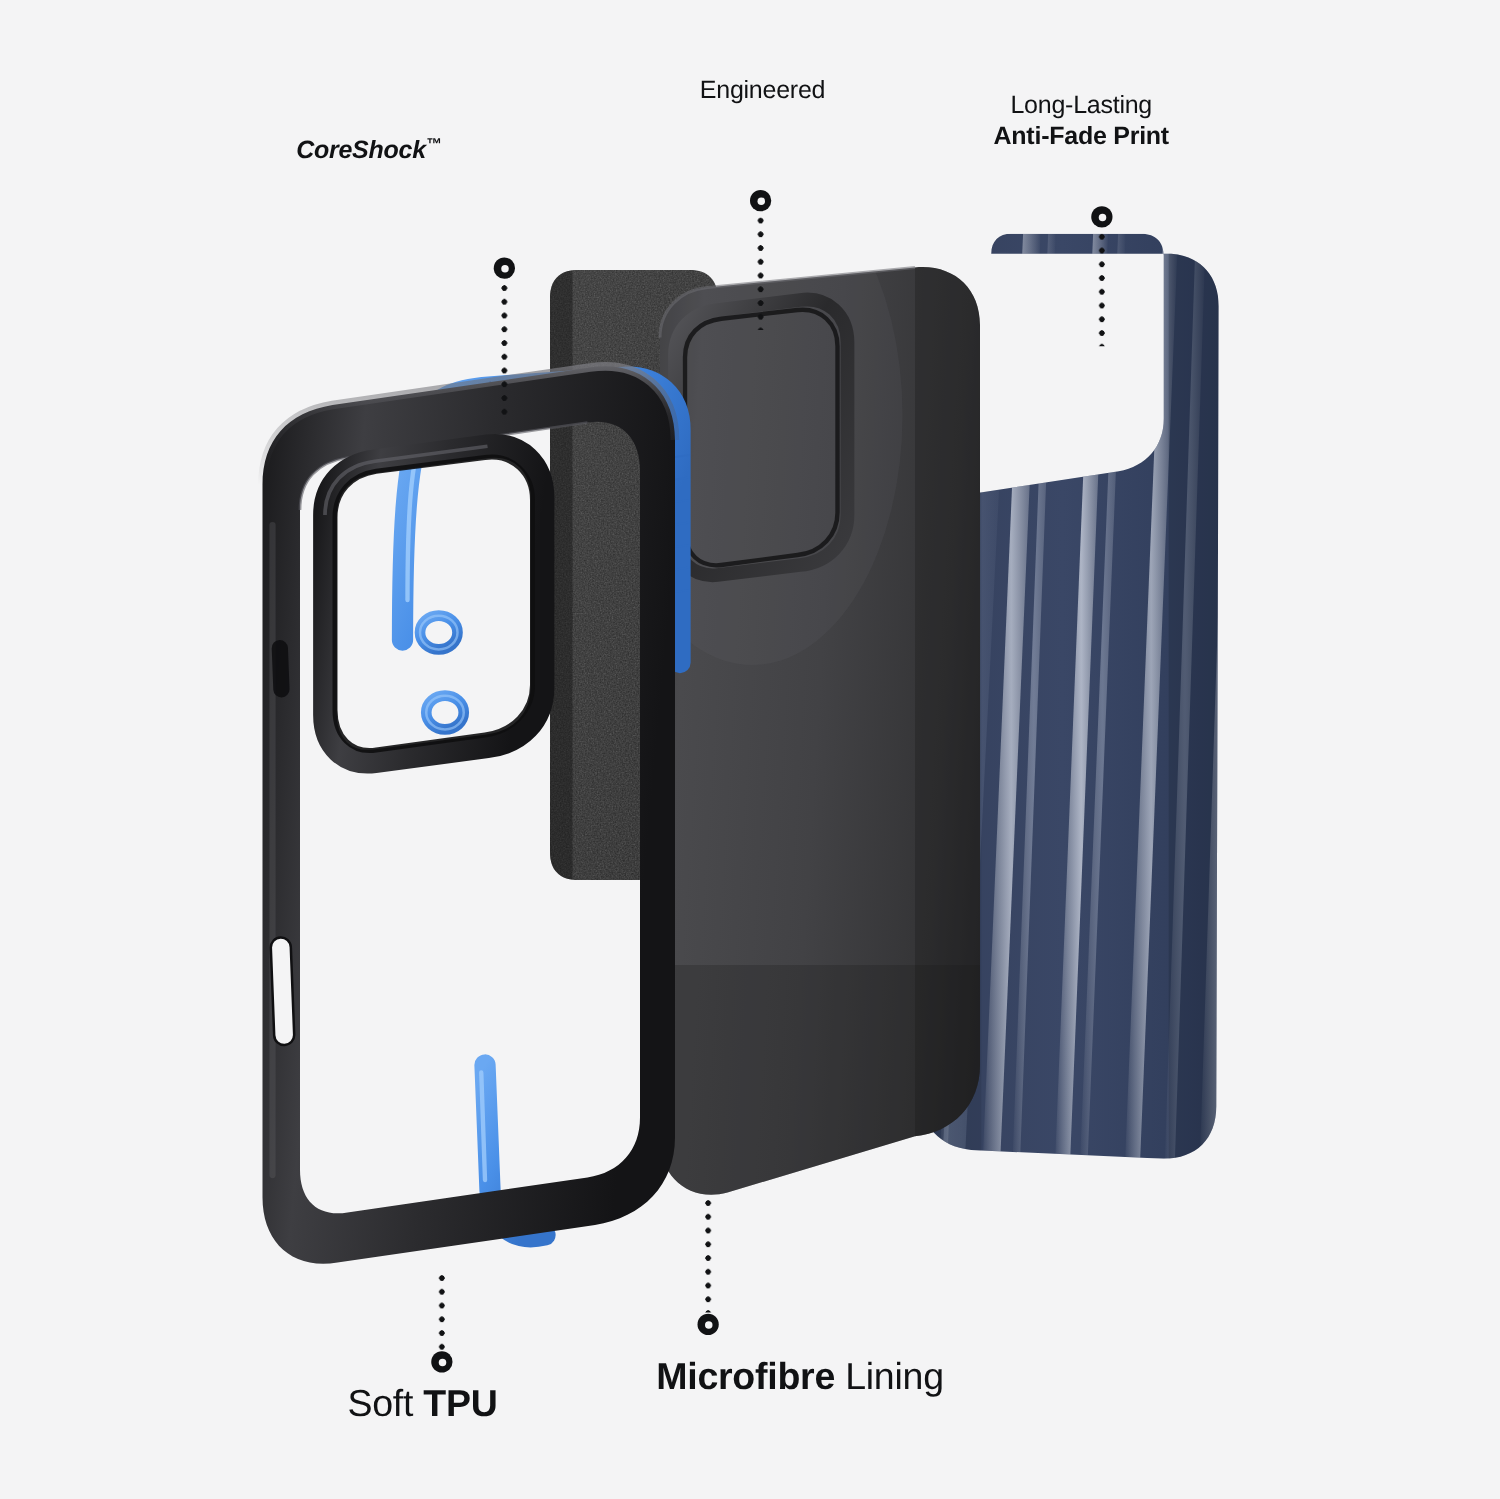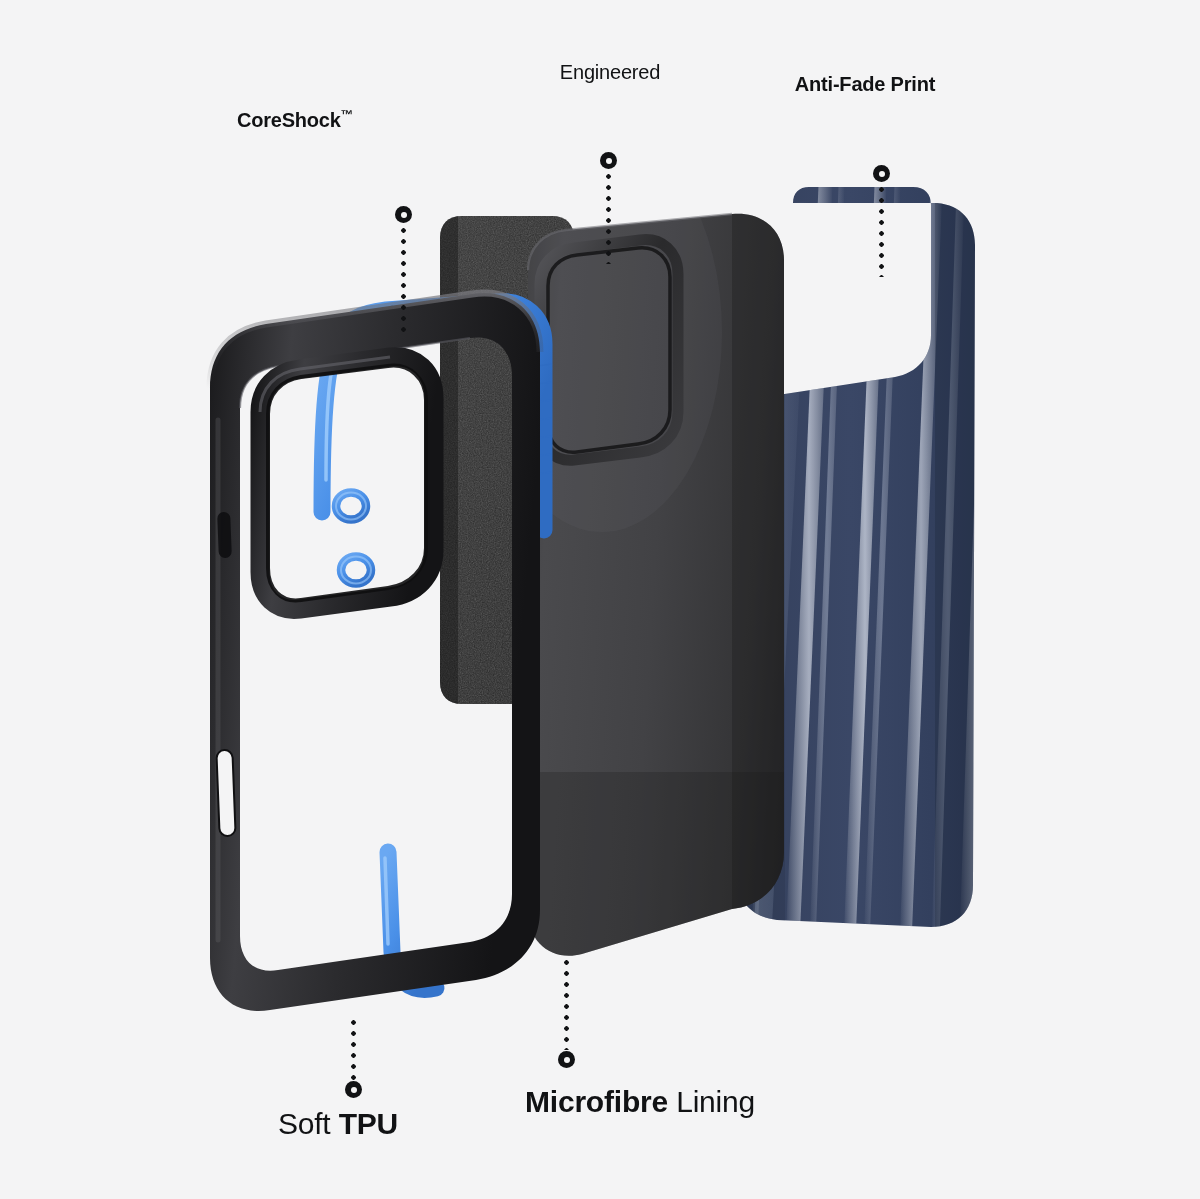--- a/index.html
+++ b/index.html
@@ -425,31 +425,32 @@
   <div class="leader" style="left:350px; top:1020px; height:78px;">
     <span class="dots" style="top:0px; height:60px;"></span>
     <span class="ring" style="top:61px;"></span>
   </div>
 
   <div class="leader" style="left:563px; top:960px; height:118px;">
     <span class="dots" style="top:0px; height:90px;"></span>
     <span class="ring" style="top:91px;"></span>
   </div>
 
-  <div class="callout" style="left:150px; top:108px; width:290px;">
+  <div class="callout" style="left:150px; top:108px; width:290px;font-style:italic;">
     <span class="ln strong">
       <span>CoreShock</span><span class="tm">™</span>
     </span>
   </div>
 
   <div class="callout" style="left:435px; top:60px; width:350px;">
     <span class="ln">Engineered</span>
   </div>
 
   <div class="callout" style="left:755px; top:72px; width:250px; text-align:center; left:865px; transform:translateX(-50%);">
+    <span class="ln">Long-Lasting</span>
     <span class="ln strong">Anti-Fade Print</span>
   </div>
 
   <div class="callout inline-lbl" style="left:338px; top:1105px; transform:translateX(-50%);">
     <span class="ln">Soft </span><span class="ln strong">TPU</span>
   </div>
 
   <div class="callout inline-lbl" style="left:640px; top:1083px; transform:translateX(-50%);">
     <span class="ln strong">Microfibre</span><span class="ln"> Lining</span>
   </div>

